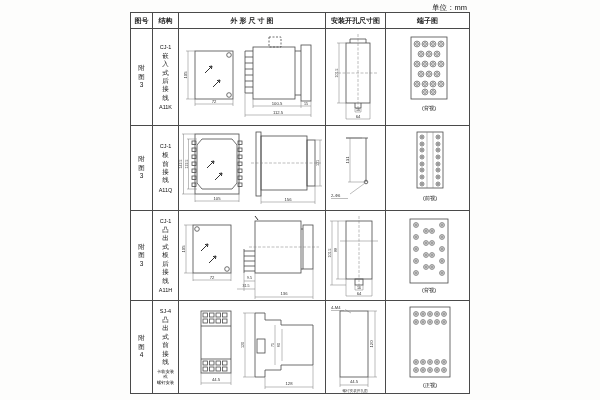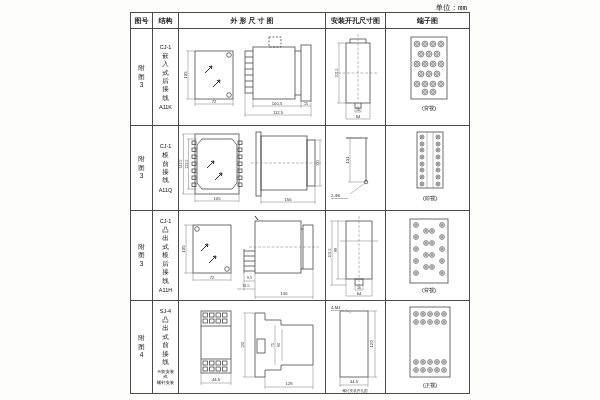--- a/index.html
+++ b/index.html
@@ -1,19 +1,19 @@
 <!DOCTYPE html>
 <html><head>
 <meta charset="utf-8">
 <style>
   * { margin:0; padding:0; box-sizing:border-box; }
   html,body { width:600px; height:400px; background:#fbfbfa; font-family:"Liberation Sans","DejaVu Sans",sans-serif; color:#222; }
   #stage { position:absolute; left:0; top:0; width:600px; height:400px; background:#fdfdfc; overflow:hidden; }
 
-  .unit { position:absolute; top:3px; left:380px; width:88px; text-align:right; font-size:7.5px; color:#111;font-family:Liberation Mono, monospace; }
+  .unit { position:absolute; top:3px; left:380px; width:88px; text-align:right; font-size:7.5px; color:#111; }
   .unit span { display:inline-block; border-bottom:1px solid #555; padding:0 1px 1px; }
 
   #dtable { position:absolute; left:130px; top:12px; display:grid;
     grid-template-columns:22px 26px 147px 60px 84px;
     grid-template-rows:16px 97px 85px 90px 93px;
     border-top:1px solid #4a4a4a; border-left:1px solid #4a4a4a; background:#fff; }
   .cell { border-right:1px solid #4a4a4a; border-bottom:1px solid #4a4a4a;
     display:flex; align-items:center; justify-content:center; overflow:hidden; position:relative; }
   .hc { font-size:7px; font-weight:bold; white-space:nowrap; }
   .structcell, .figcell { flex-direction:column; gap:2px; }

